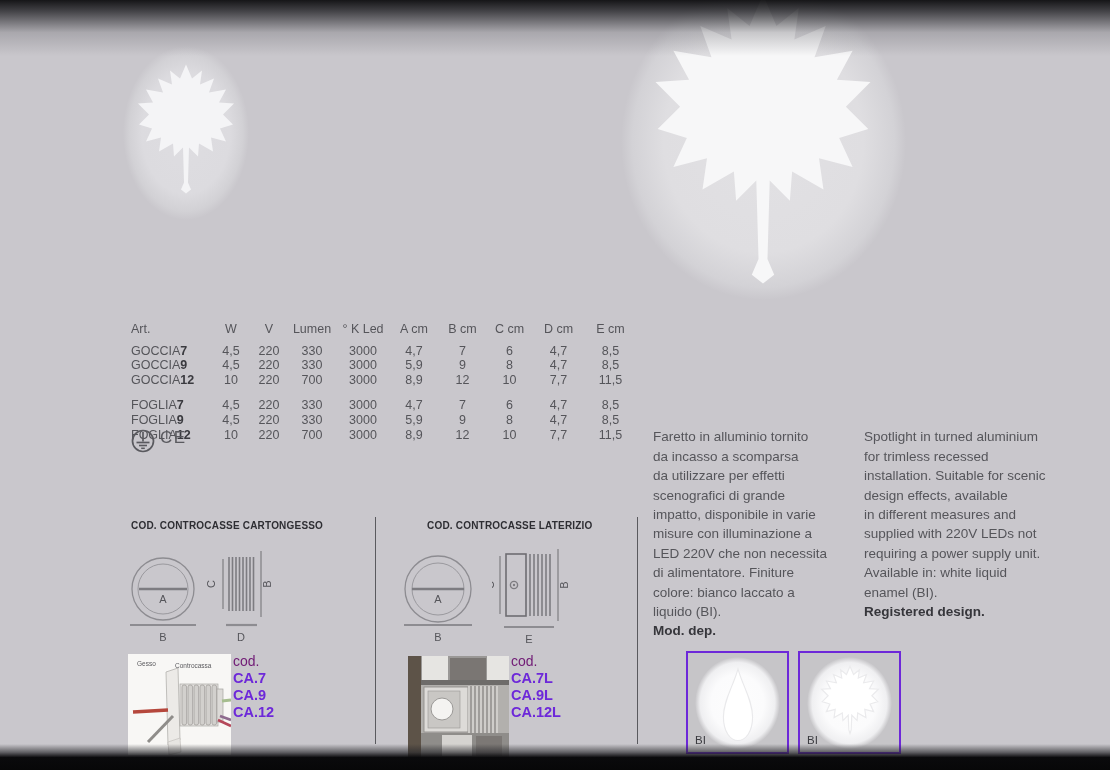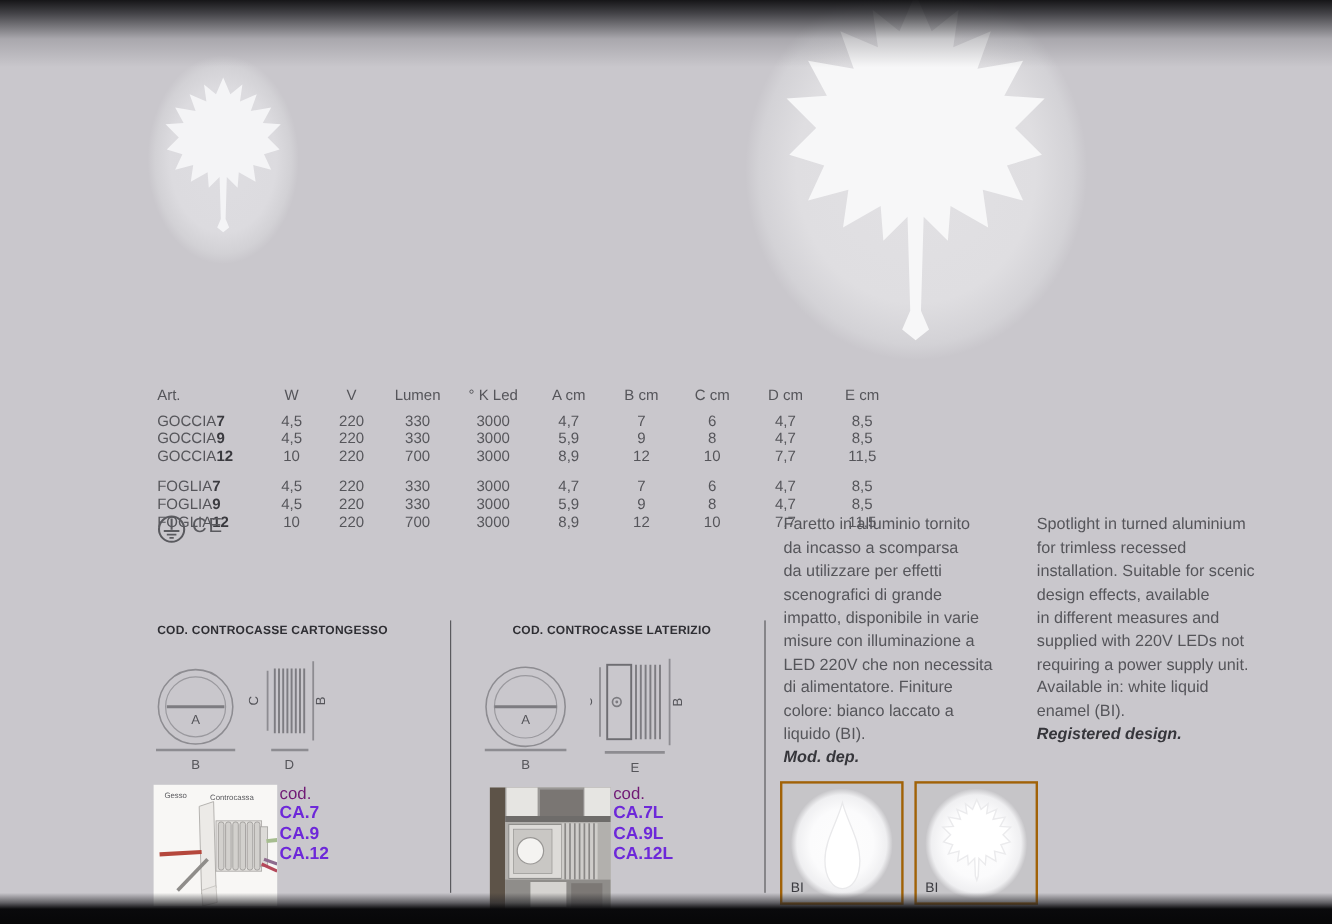--- a/index.html
+++ b/index.html
@@ -18,21 +18,21 @@
   .leaf-svg{position:absolute;}
   .leaf-svg.small{left:136px;top:57px;width:100px;height:143px;}
   .leaf-svg.large{left:651px;top:-12px;width:224px;height:300px;}
   
   .fade-top{position:absolute;left:0;top:0;width:1110px;height:56px;z-index:6;pointer-events:none;
     background:linear-gradient(180deg,rgba(8,8,10,0.93) 0%,rgba(30,30,34,0.78) 20%,rgba(110,109,115,0.35) 58%,rgba(201,199,205,0) 100%);}
   .fade-bottom{position:absolute;left:0;bottom:0;width:1110px;height:26px;z-index:6;pointer-events:none;
     background:linear-gradient(0deg,#070708 0%,#0a0a0c 48%,rgba(40,40,44,0.65) 68%,rgba(201,199,205,0) 100%);}
   
   .spec-table{position:absolute;left:131px;top:322px;width:506px;}
-  .trow{display:grid;grid-template-columns:80px 40px 36px 50px 52px 50px 47px 47px 51px 53px;gap:12px;}
+  .trow{display:grid;grid-template-columns:80px 40px 36px 50px 52px 50px 47px 47px 51px 53px;}
   .tcell{font-size:12.5px;line-height:14.6px;height:14.6px;text-align:center;color:#55555a;white-space:nowrap;}
   .trow .tcell:first-child{text-align:left;}
   .thead{margin-bottom:7px;}
   .tgroup{margin-bottom:11px;}
   .tcell.art b{font-weight:700;color:#3a3a3f;}
   
   .certs{position:absolute;left:130px;top:428px;display:flex;gap:4px;}
   .ce-label{font-size:17px;letter-spacing:1.5px;color:#5a5a5f;}
   
   .sec-title{position:absolute;font-size:10px;font-weight:700;color:#2e2e33;letter-spacing:.2px;white-space:nowrap;text-align:right;}
@@ -51,23 +51,23 @@
   
   .cod-block{position:absolute;line-height:17px;}
   .cod-block .cod-word{font-size:14px;color:#701a75;}
   .cod-block .code{font-size:14.5px;font-weight:700;color:#6d28d9;line-height:17px;}
   .cod-block.c1{left:233px;top:653px;}
   .cod-block.c2{left:511px;top:653px;}
   
   .desc{position:absolute;top:408px;font-size:13.5px;line-height:19.4px;color:#55555a;white-space:pre-line;}
   .desc.it{left:653px;width:210px;}
   .desc.en{left:864px;width:220px;}
-  .desc .bold-note{font-weight:700;color:#36363b;white-space:nowrap;font-style:italic;}
-  
-  .swatch{position:absolute;top:651px;width:99px;height:99px;background:#c6c5c8;border:2px solid #a16207;}
+  .desc .bold-note{font-weight:700;color:#36363b;white-space:nowrap;}
+  
+  .swatch{position:absolute;top:651px;width:99px;height:99px;background:#c6c5c8;border:2px solid #6d28d9;margin-left:36px;}
   .swatch.s1{left:650px;}
   .swatch.s2{left:762px;}
   .swatch .oval-white{position:absolute;left:7px;top:4px;width:85px;height:92px;border-radius:50%;
     background:radial-gradient(closest-side,#fdfdfd 0%,#fbfbfc 62%,#efeff1 88%,rgba(236,236,238,0) 100%);}
   .swatch .shape{position:absolute;}
   .swatch .bi{position:absolute;left:7px;bottom:6px;font-size:11.5px;color:#3b3b40;}
 </style>
 </head>
 <body>
 

